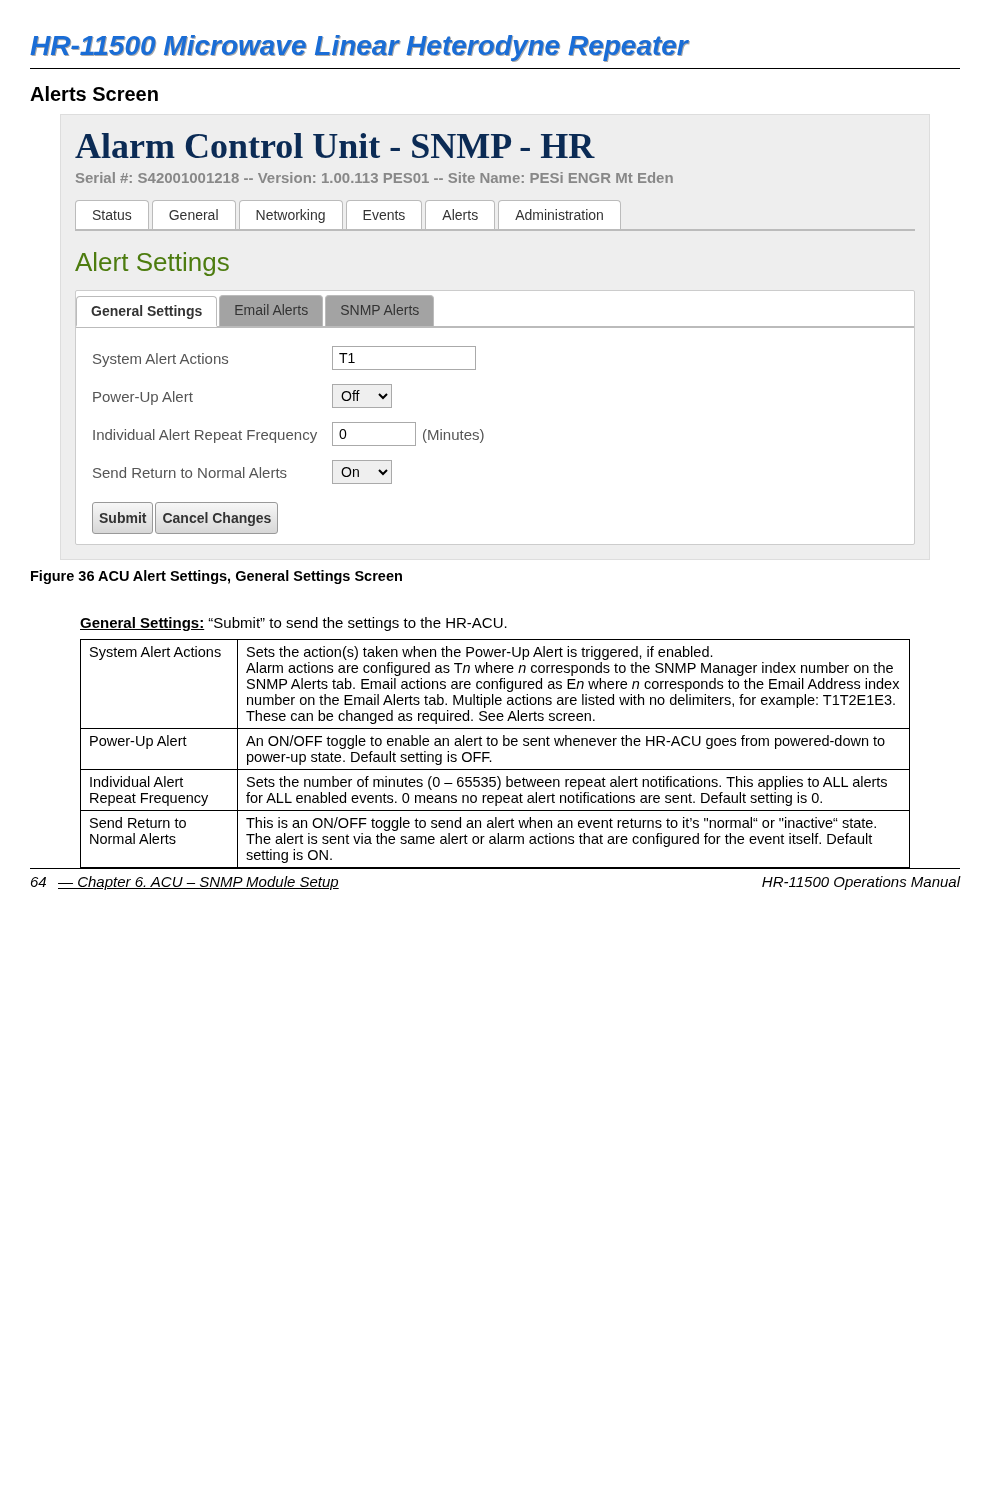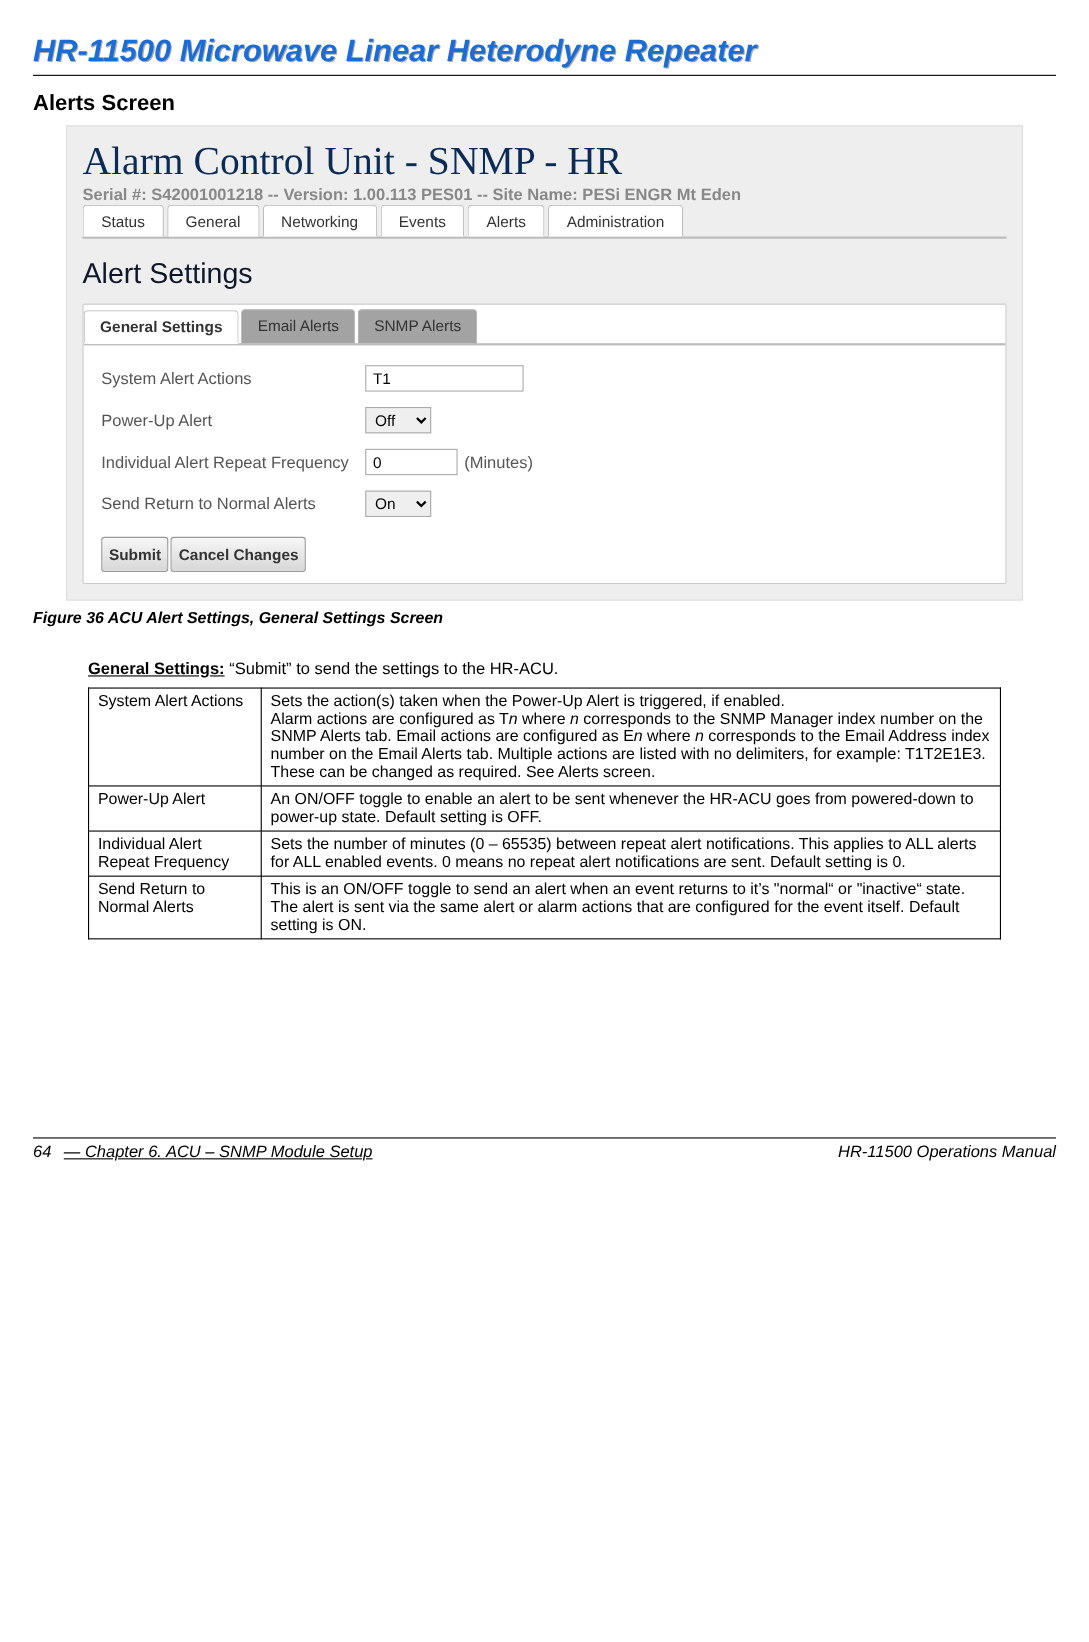--- a/index.html
+++ b/index.html
@@ -31,48 +31,49 @@
     .screenshot {
       border: 1px solid #ddd;
       background: #eee;
       margin: 0 0 8px 30px;
       width: 870px;
       padding: 10px 14px 14px 14px;
       box-sizing: border-box;
     }
     .acu-title {
       font-family: Georgia, 'Times New Roman', serif;
-      font-weight: normal;
+      font-weight: bold;
       font-size: 36px;
       color: #0b2b55;
       margin: 0 0 2px 0;
     }
     .acu-meta {
       color: #888;
       font-weight: bold;
       font-size: 15px;
+      margin-bottom: 14px;
     }
     .topnav {
       display: flex;
       gap: 3px;
       border-bottom: 2px solid #bbb;
     }
     .topnav .tab {
       background: #fff;
       border: 1px solid #bbb;
       border-bottom: none;
       padding: 6px 16px;
       border-radius: 4px 4px 0 0;
       font-size: 14px;
       color: #333;
       cursor: pointer;
     }
     .alert-settings-title {
       font-family: Verdana, Geneva, sans-serif;
-      color: #0f172a;
+      color: #4d7c0f;
       font-size: 26px;
       margin: 16px 0 12px 0;
     }
     .panel {
       background: #fff;
       border: 1px solid #ccc;
       border-radius: 2px;
       padding: 0 0 10px 0;
     }
     .subnav {
@@ -140,21 +141,20 @@
       background: linear-gradient(#f7f7f7, #d7d7d7);
       border: 1px solid #999;
       padding: 7px 6px;
       font-weight: bold;
       font-size: 14px;
       border-radius: 3px;
       cursor: pointer;
       color: #333;
     }
     .figure-caption {
-      font-style: italic;
       font-weight: bold;
       font-size: 14.5px;
       margin: 4px 0 30px 0;
     }
     .settings-intro {
       margin: 0 0 8px 50px;
       font-size: 15px;
     }
     .settings-intro .underline {
       text-decoration: underline;
@@ -170,21 +170,20 @@
       padding: 4px 8px;
       vertical-align: top;
       font-size: 14.5px;
     }
     table.desc td.name {
       width: 140px;
     }
     .italic { font-style: italic; }
     .footer {
       position: relative;
-      margin-top: 180px;
     }
     .footer-line {
       border: 0;
       border-top: 1px solid #000;
       margin: 0 0 4px 0;
     }
     .footer-row {
       display: flex;
       font-style: italic;
       font-size: 15px;

